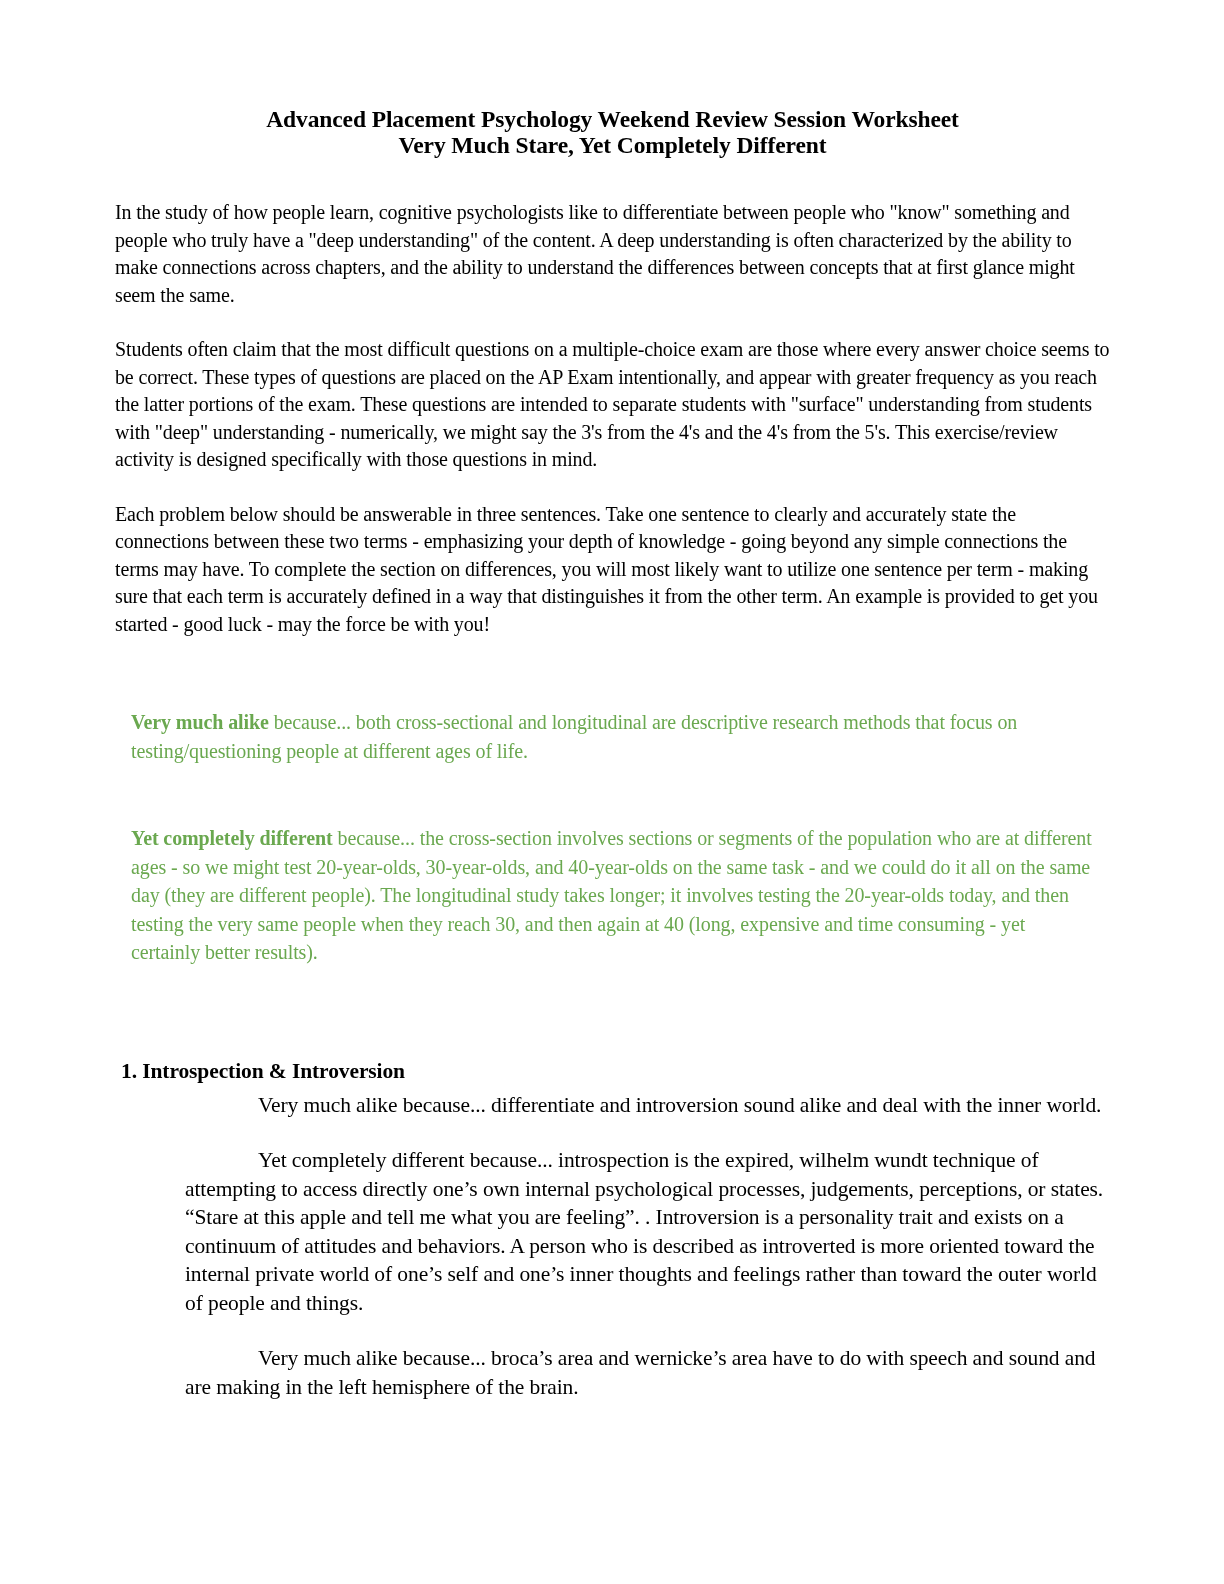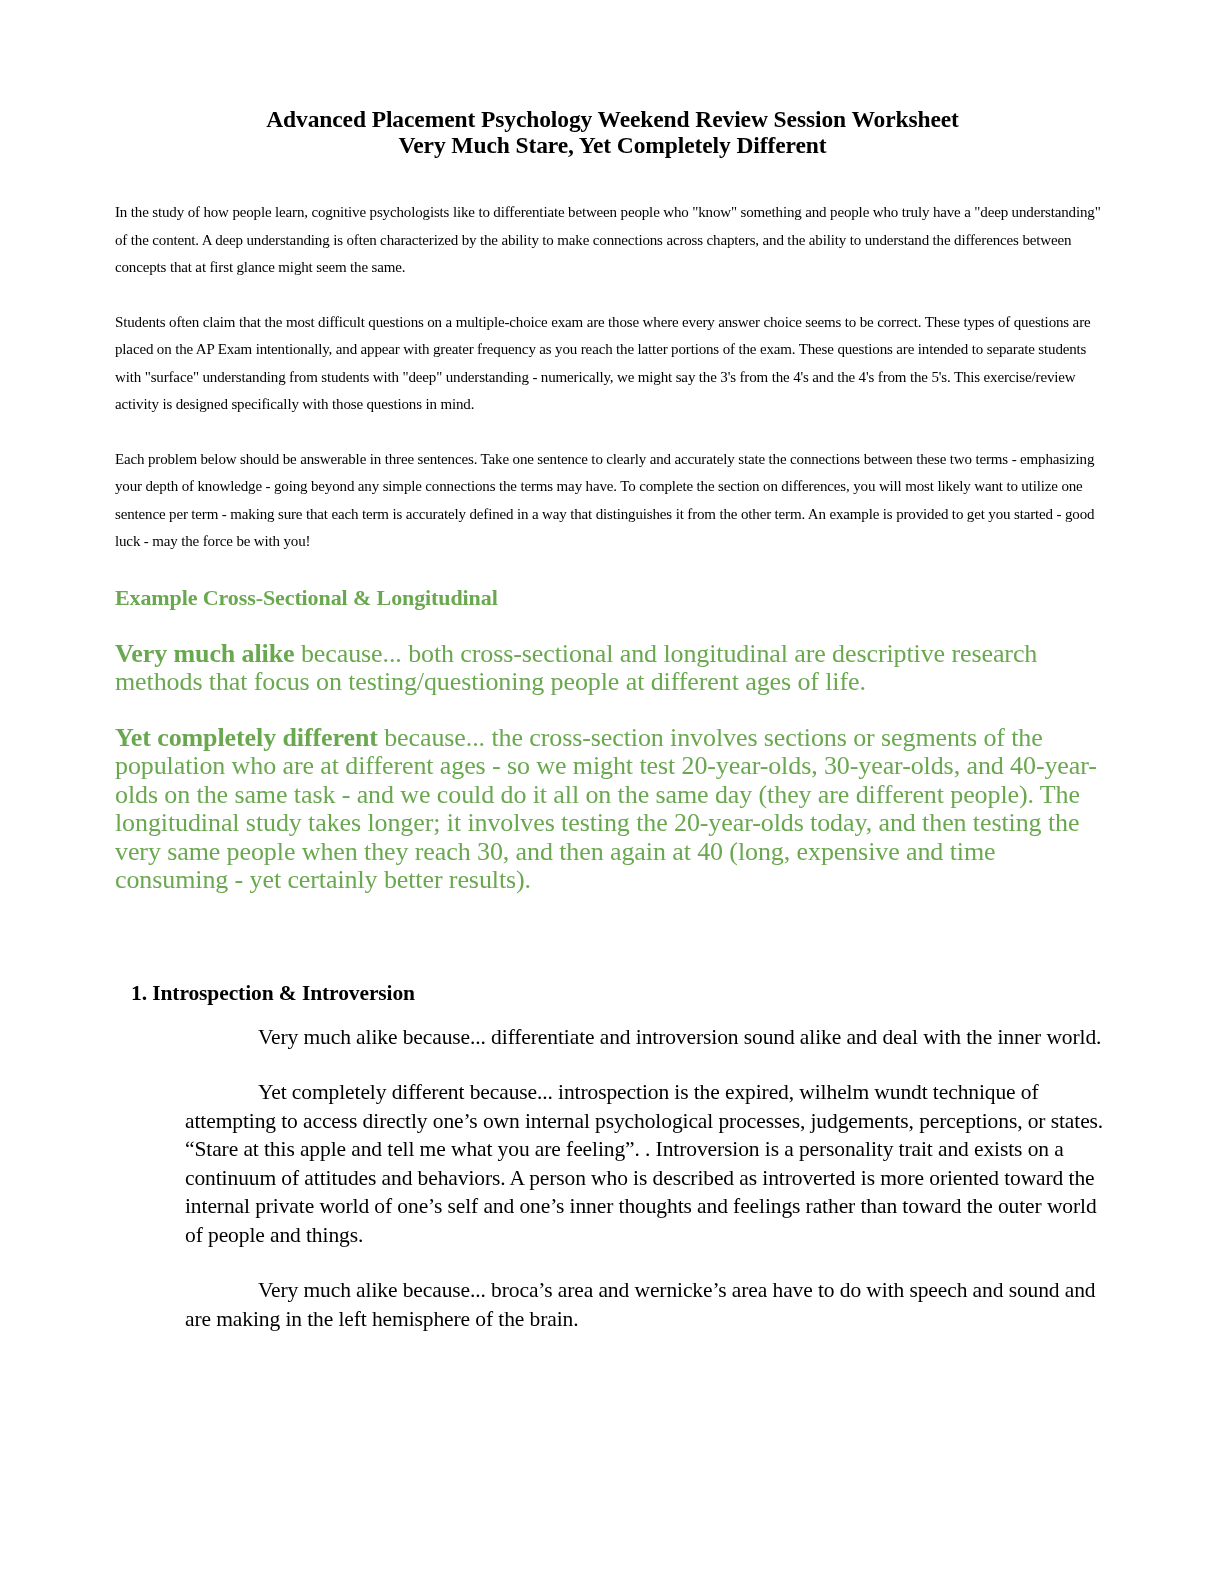--- a/index.html
+++ b/index.html
@@ -32,21 +32,21 @@
     line-height: 26px;
     letter-spacing: -0.1px;
     margin: 0;
   }
   .doc-title .line {
     display: block;
   }
 
   
   .body-para {
-    font-size: 15px;
+    font-size: 20px;
     line-height: 27.5px;
     margin: 0;
     text-align: left;
     letter-spacing: -0.15px;
   }
   .spacer-para {
     height: 27px;
   }
   .spacer-half {
     height: 14px;
@@ -57,35 +57,35 @@
     color: #6aa84f;
   }
   .example-heading {
     font-size: 22px;
     line-height: 30px;
     font-weight: bold;
     margin: 0;
     letter-spacing: -0.1px;
   }
   .green-para {
-    font-size: 26px;
+    font-size: 20px;
     line-height: 28.5px;
-    margin: 0;
+    margin: 16px;
     letter-spacing: -0.1px;
   }
   .green-para b {
     font-weight: bold;
   }
 
   
   .item-heading {
     font-size: 21.5px;
     line-height: 28px;
     font-weight: bold;
-    margin: 16px;
+    margin: 6px;
     letter-spacing: -0.1px;
   }
   .item-para {
     font-size: 21.5px;
     line-height: 28.5px;
     margin: 0;
     padding-left: 70px;
     text-indent: 73px;
     letter-spacing: -0.1px;
   }
@@ -105,21 +105,20 @@
 
   <p class="body-para">In the study of how people learn, cognitive psychologists like to differentiate between people who "know" something and people who truly have a "deep understanding" of the content. A deep understanding is often characterized by the ability to make connections across chapters, and the ability to understand the differences between concepts that at first glance might seem the same.</p>
   <div class="spacer-para"></div>
 
   <p class="body-para">Students often claim that the most difficult questions on a multiple-choice exam are those where every answer choice seems to be correct. These types of questions are placed on the AP Exam intentionally, and appear with greater frequency as you reach the latter portions of the exam. These questions are intended to separate students with "surface" understanding from students with "deep" understanding - numerically, we might say the 3's from the 4's and the 4's from the 5's. This exercise/review activity is designed specifically with those questions in mind.</p>
   <div class="spacer-para"></div>
 
   <p class="body-para">Each problem below should be answerable in three sentences. Take one sentence to clearly and accurately state the connections between these two terms - emphasizing your depth of knowledge - going beyond any simple connections the terms may have. To complete the section on differences, you will most likely want to utilize one sentence per term - making sure that each term is accurately defined in a way that distinguishes it from the other term. An example is provided to get you started - good luck - may the force be with you!</p>
   <div class="spacer-para"></div>
 
-  <h2 class="example-heading green">Example Cross-Sectional &amp; Longitudinal</h2>
   <div class="spacer-para"></div>
 
   <p class="green-para green">
     <b>Very much alike</b><span> because... both cross-sectional and longitudinal are descriptive research methods that focus on testing/questioning people at different ages of life.</span>
   </p>
   <div class="spacer-para"></div>
 
   <p class="green-para green">
     <b>Yet completely different</b><span> because... the cross-section involves sections or segments of the population who are at different ages - so we might test 20-year-olds, 30-year-olds, and 40-year-olds on the same task - and we could do it all on the same day (they are different people). The longitudinal study takes longer; it involves testing the 20-year-olds today, and then testing the very same people when they reach 30, and then again at 40 (long, expensive and time consuming - yet certainly better results).</span>
   </p>

